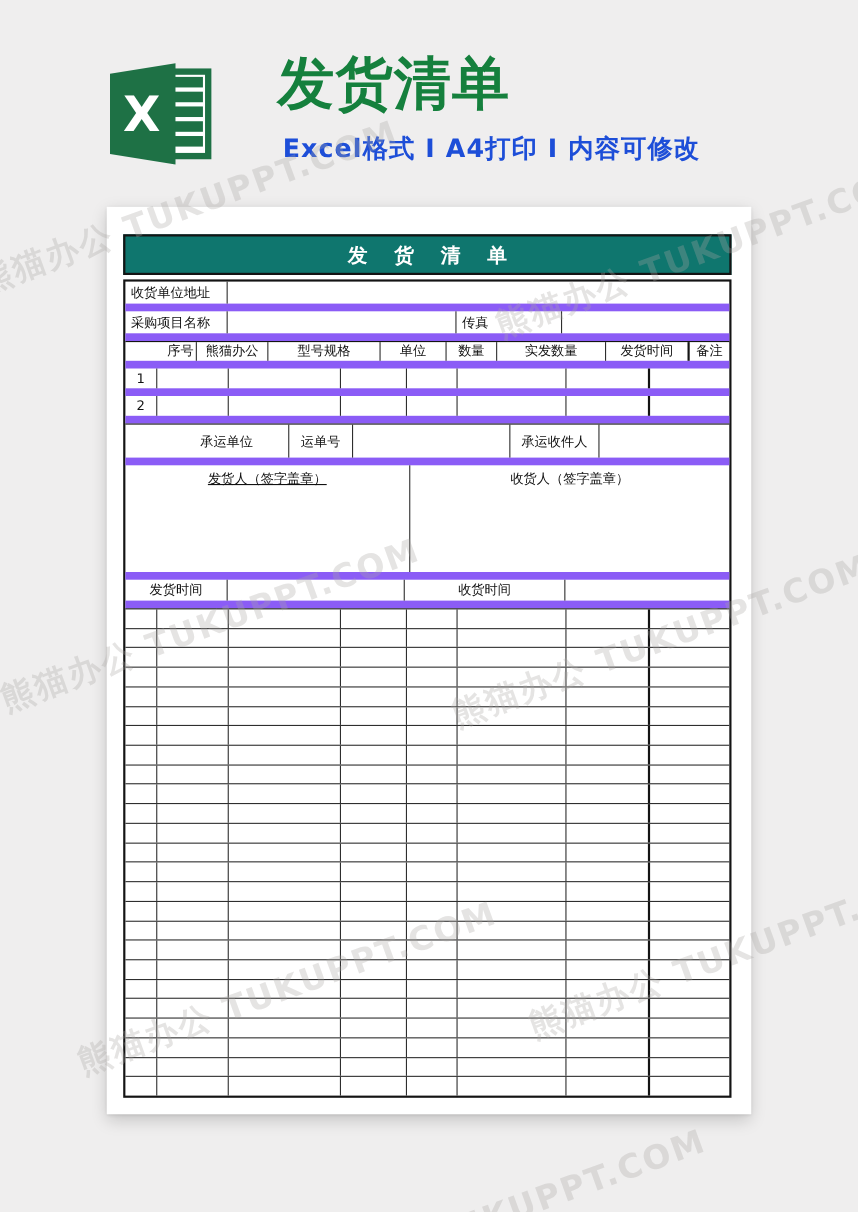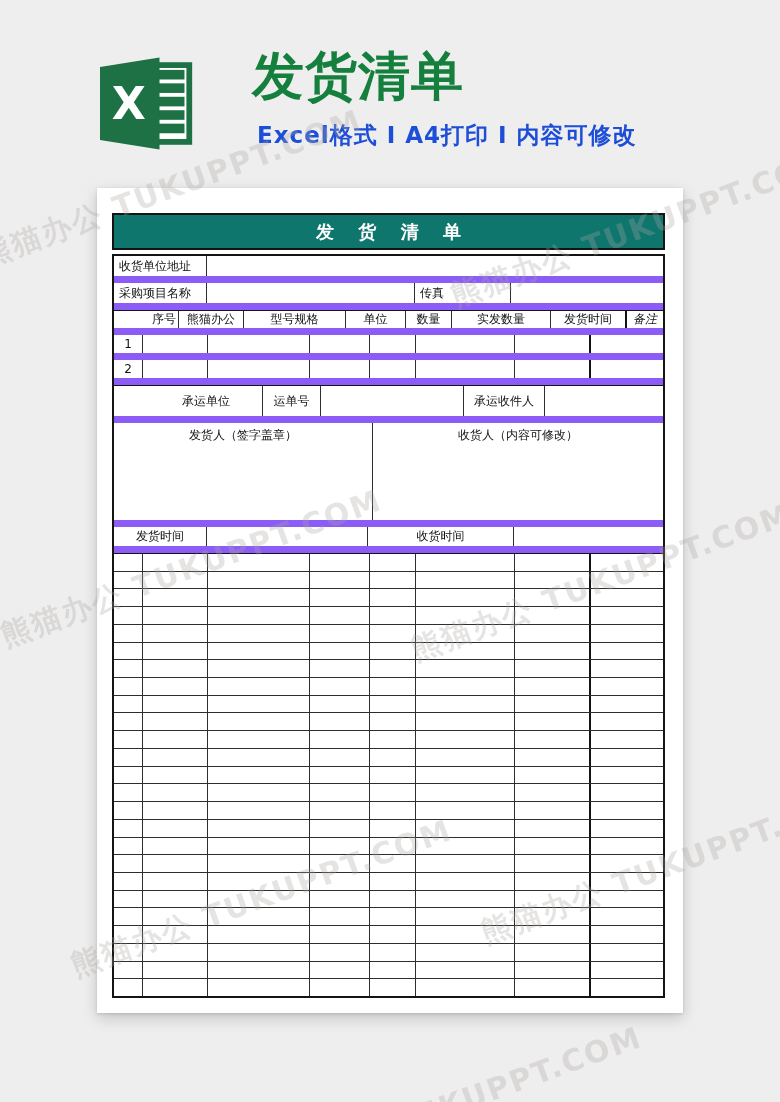--- a/index.html
+++ b/index.html
@@ -60,21 +60,21 @@
   .sheet-table {
     position:absolute; left:15px; top:66px; right:18px; bottom:15px;
     border:2px solid #141414;
     display:flex; flex-direction:column;
     font-size:12px; color:#111;
   }
 
   .row { display:flex; border-bottom:7px solid #8b5cf6; flex:none; }
   .row.thick-top { border-top:1px solid #141414;padding-left:36px; }
   .cell { border-right:1px solid #2e2e2e; overflow:hidden; display:flex; align-items:center; }
-  .cell:last-child { border-right:none;font-style:italic; }
+  .cell:last-child { border-right:none; }
   .cell.lbl { padding-left:5px; }
   .cell.ctr { justify-content:center; padding-left:0; }
   .flex1 { flex:1; }
 
   
   .info-row { height:27px; }
   .w-label { width:93px; }
   .w-val1  { width:208px; }
   .w-label2{ width:96px; }
 
@@ -84,21 +84,21 @@
   .wc5{width:46px} .wc6{width:99px} .wc7{width:76px; border-right:2px solid #141414;}
 
   
   .carrier-row { height:38px; }
   .wr1{width:113px} .wr2{width:103px} .wr3{width:58px} .wr4{width:143px} .wr5{width:81px}
 
   
   .sign-row { height:104px; }
   .sign-box { border-right:1px solid #2e2e2e; display:flex; align-items:flex-start; justify-content:center; padding-top:4px; }
   .sign-box:last-child { border-right:none; }
-  .ws1 { width:259px; }
+  .ws1 { width:259px;text-decoration:underline; }
 
   
   .time-row { height:26px; }
   .wt1{width:93px} .wt2{width:161px} .wt3{width:146px}
 
   
   .empty-grid { flex:1; display:flex; flex-direction:column; border-top:1px solid #141414; }
   .g-row { flex:1; display:flex; border-bottom:1px solid #2e2e2e; }
   .g-row:last-child { border-bottom:none; }
   .g-cell { border-right:1px solid #2e2e2e; }
@@ -197,21 +197,21 @@
         <div class="cell wr4"></div>
         <div class="cell ctr wr5">承运收件人</div>
         <div class="cell flex1"></div>
       </div>
 
       <div class="row sign-row">
         <div class="sign-box ws1">
           <span>发货人（签字盖章）</span>
         </div>
         <div class="sign-box flex1">
-          <span>收货人（内容可修改）</span>
+          <span>收货人（签字盖章）</span>
         </div>
       </div>
 
       <div class="row time-row">
         <div class="cell ctr wt1">发货时间</div>
         <div class="cell wt2"></div>
         <div class="cell ctr wt3">收货时间</div>
         <div class="cell flex1"></div>
       </div>
 

